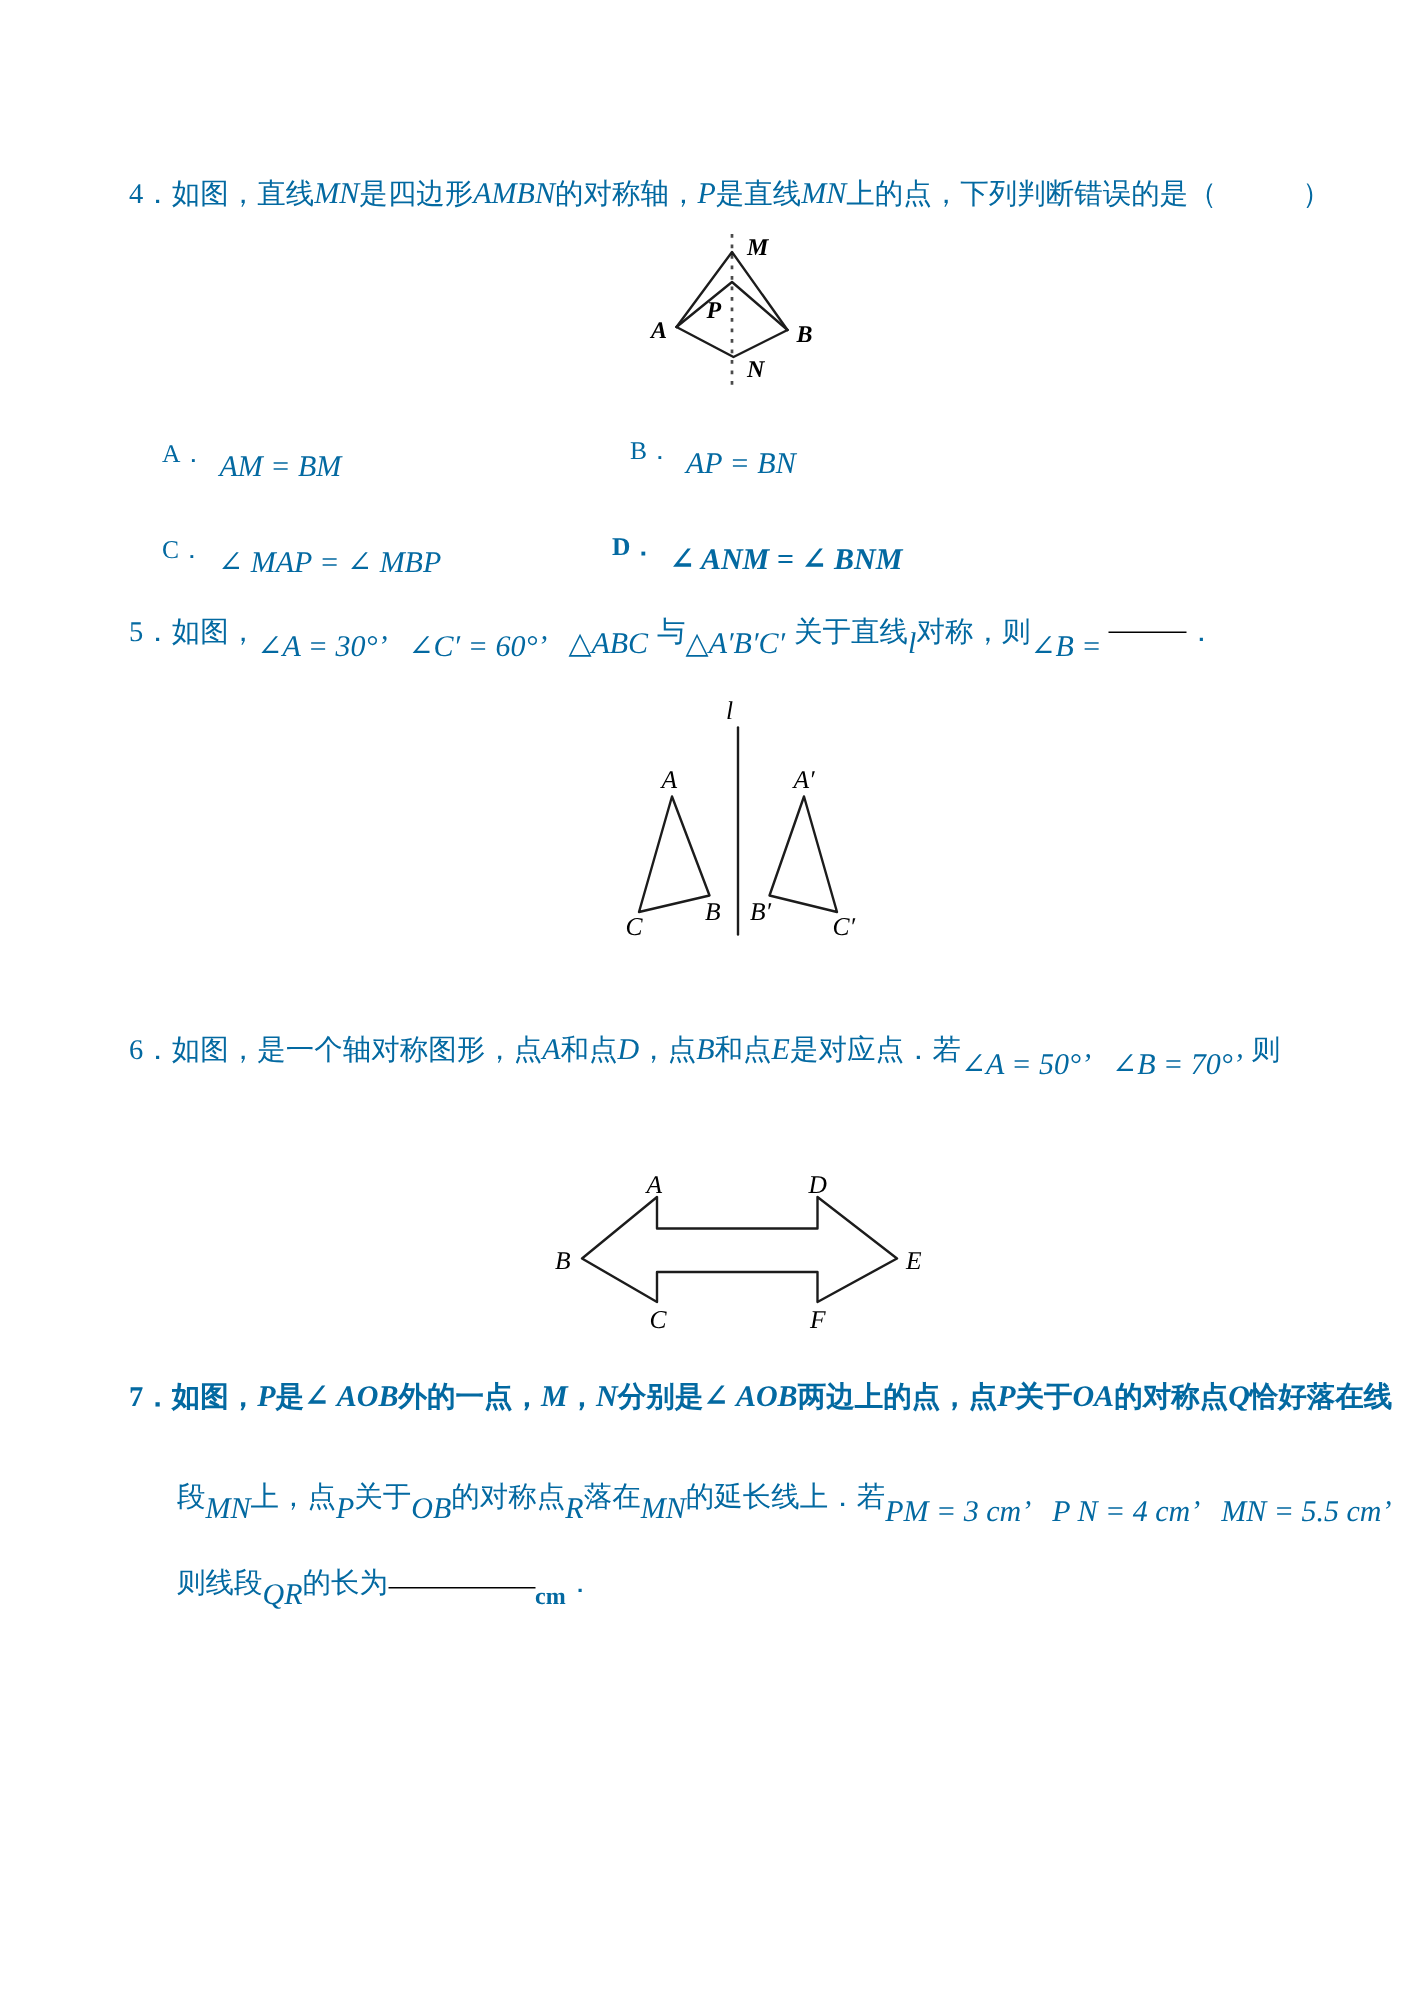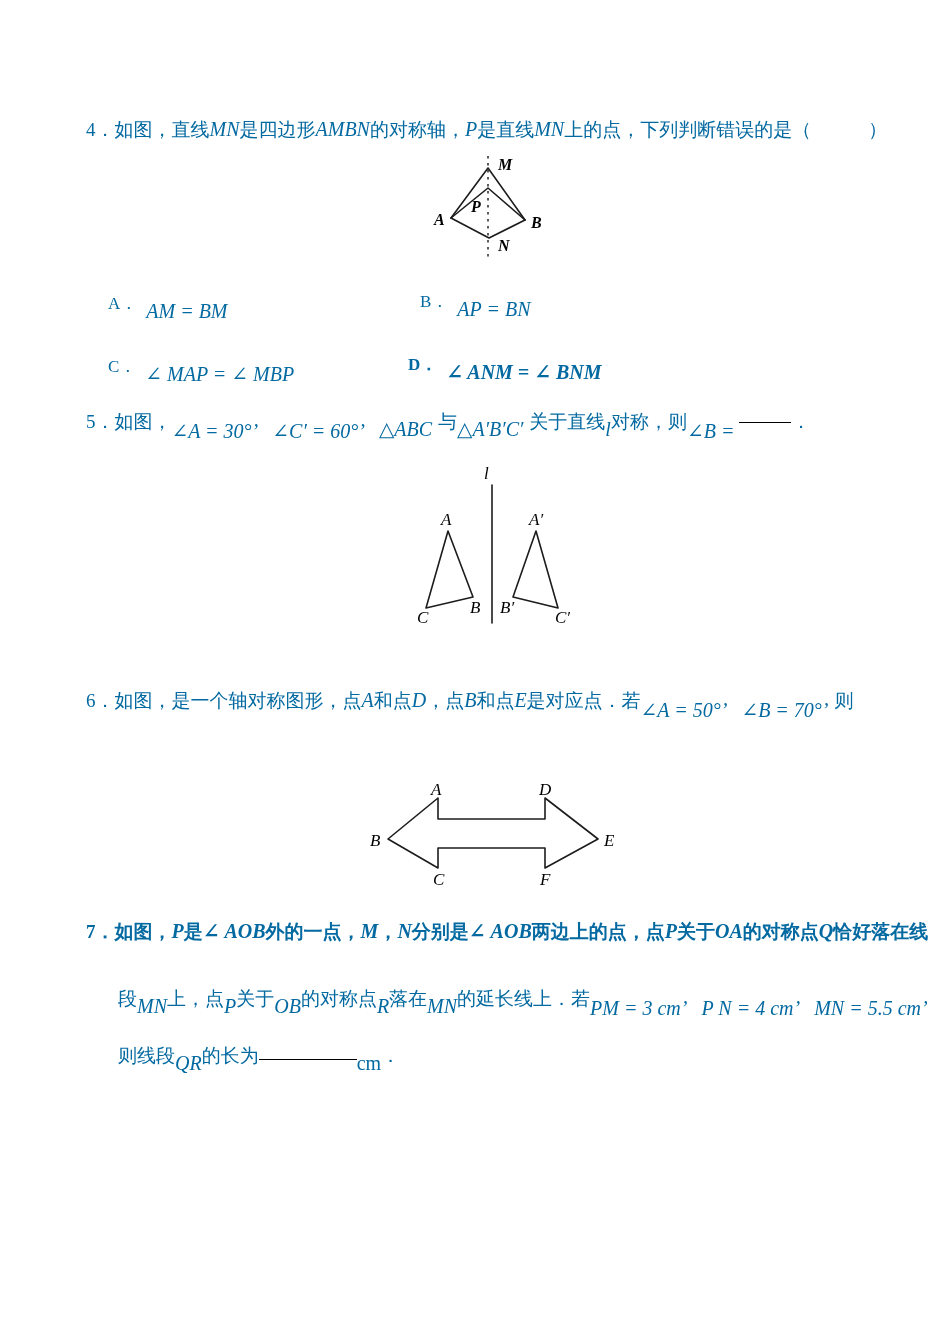--- a/index.html
+++ b/index.html
@@ -97,16 +97,16 @@
 
   <div class="line" style="top:918px;left:86px;font-weight:bold;">
     <span class="cn">7．如图，</span><span class="math">P</span><span class="cn">是</span><span class="math">∠ AOB</span><span class="cn">外的一点，</span><span class="math">M</span><span class="cn">，</span><span class="math">N</span><span class="cn">分别是</span><span class="math">∠ AOB</span><span class="cn">两边上的点，点</span><span class="math">P</span><span class="cn">关于</span><span class="math">OA</span><span class="cn">的对称点</span><span class="math">Q</span><span class="cn">恰好落在线</span>
   </div>
 
   <div class="line" style="top:985px;left:118px;">
     <span class="cn">段</span><span class="math low">MN</span><span class="cn">上，点</span><span class="math low">P</span><span class="cn">关于</span><span class="math low">OB</span><span class="cn">的对称点</span><span class="math low">R</span><span class="cn">落在</span><span class="math low">MN</span><span class="cn">的延长线上．若</span><span class="math low2 gap">PM = 3 cm’</span><span class="math low2 gap">P N = 4 cm’</span><span class="math low2">MN = 5.5 cm’</span>
   </div>
 
   <div class="line" style="top:1042px;left:118px;">
-    <span class="cn">则线段</span><span class="math low">QR</span><span class="cn">的长为</span><span class="blank blank-q7"></span><span class="cn low" style="font-size:20px;">cm</span><span class="cn">．</span>
+    <span class="cn">则线段</span><span class="math low">QR</span><span class="cn">的长为</span><span class="blank blank-q7"></span><span class="cn low" style="font-size:16px;font-weight:bold;">cm</span><span class="cn">．</span>
   </div>
 
 </div>
 
 </body></html>

